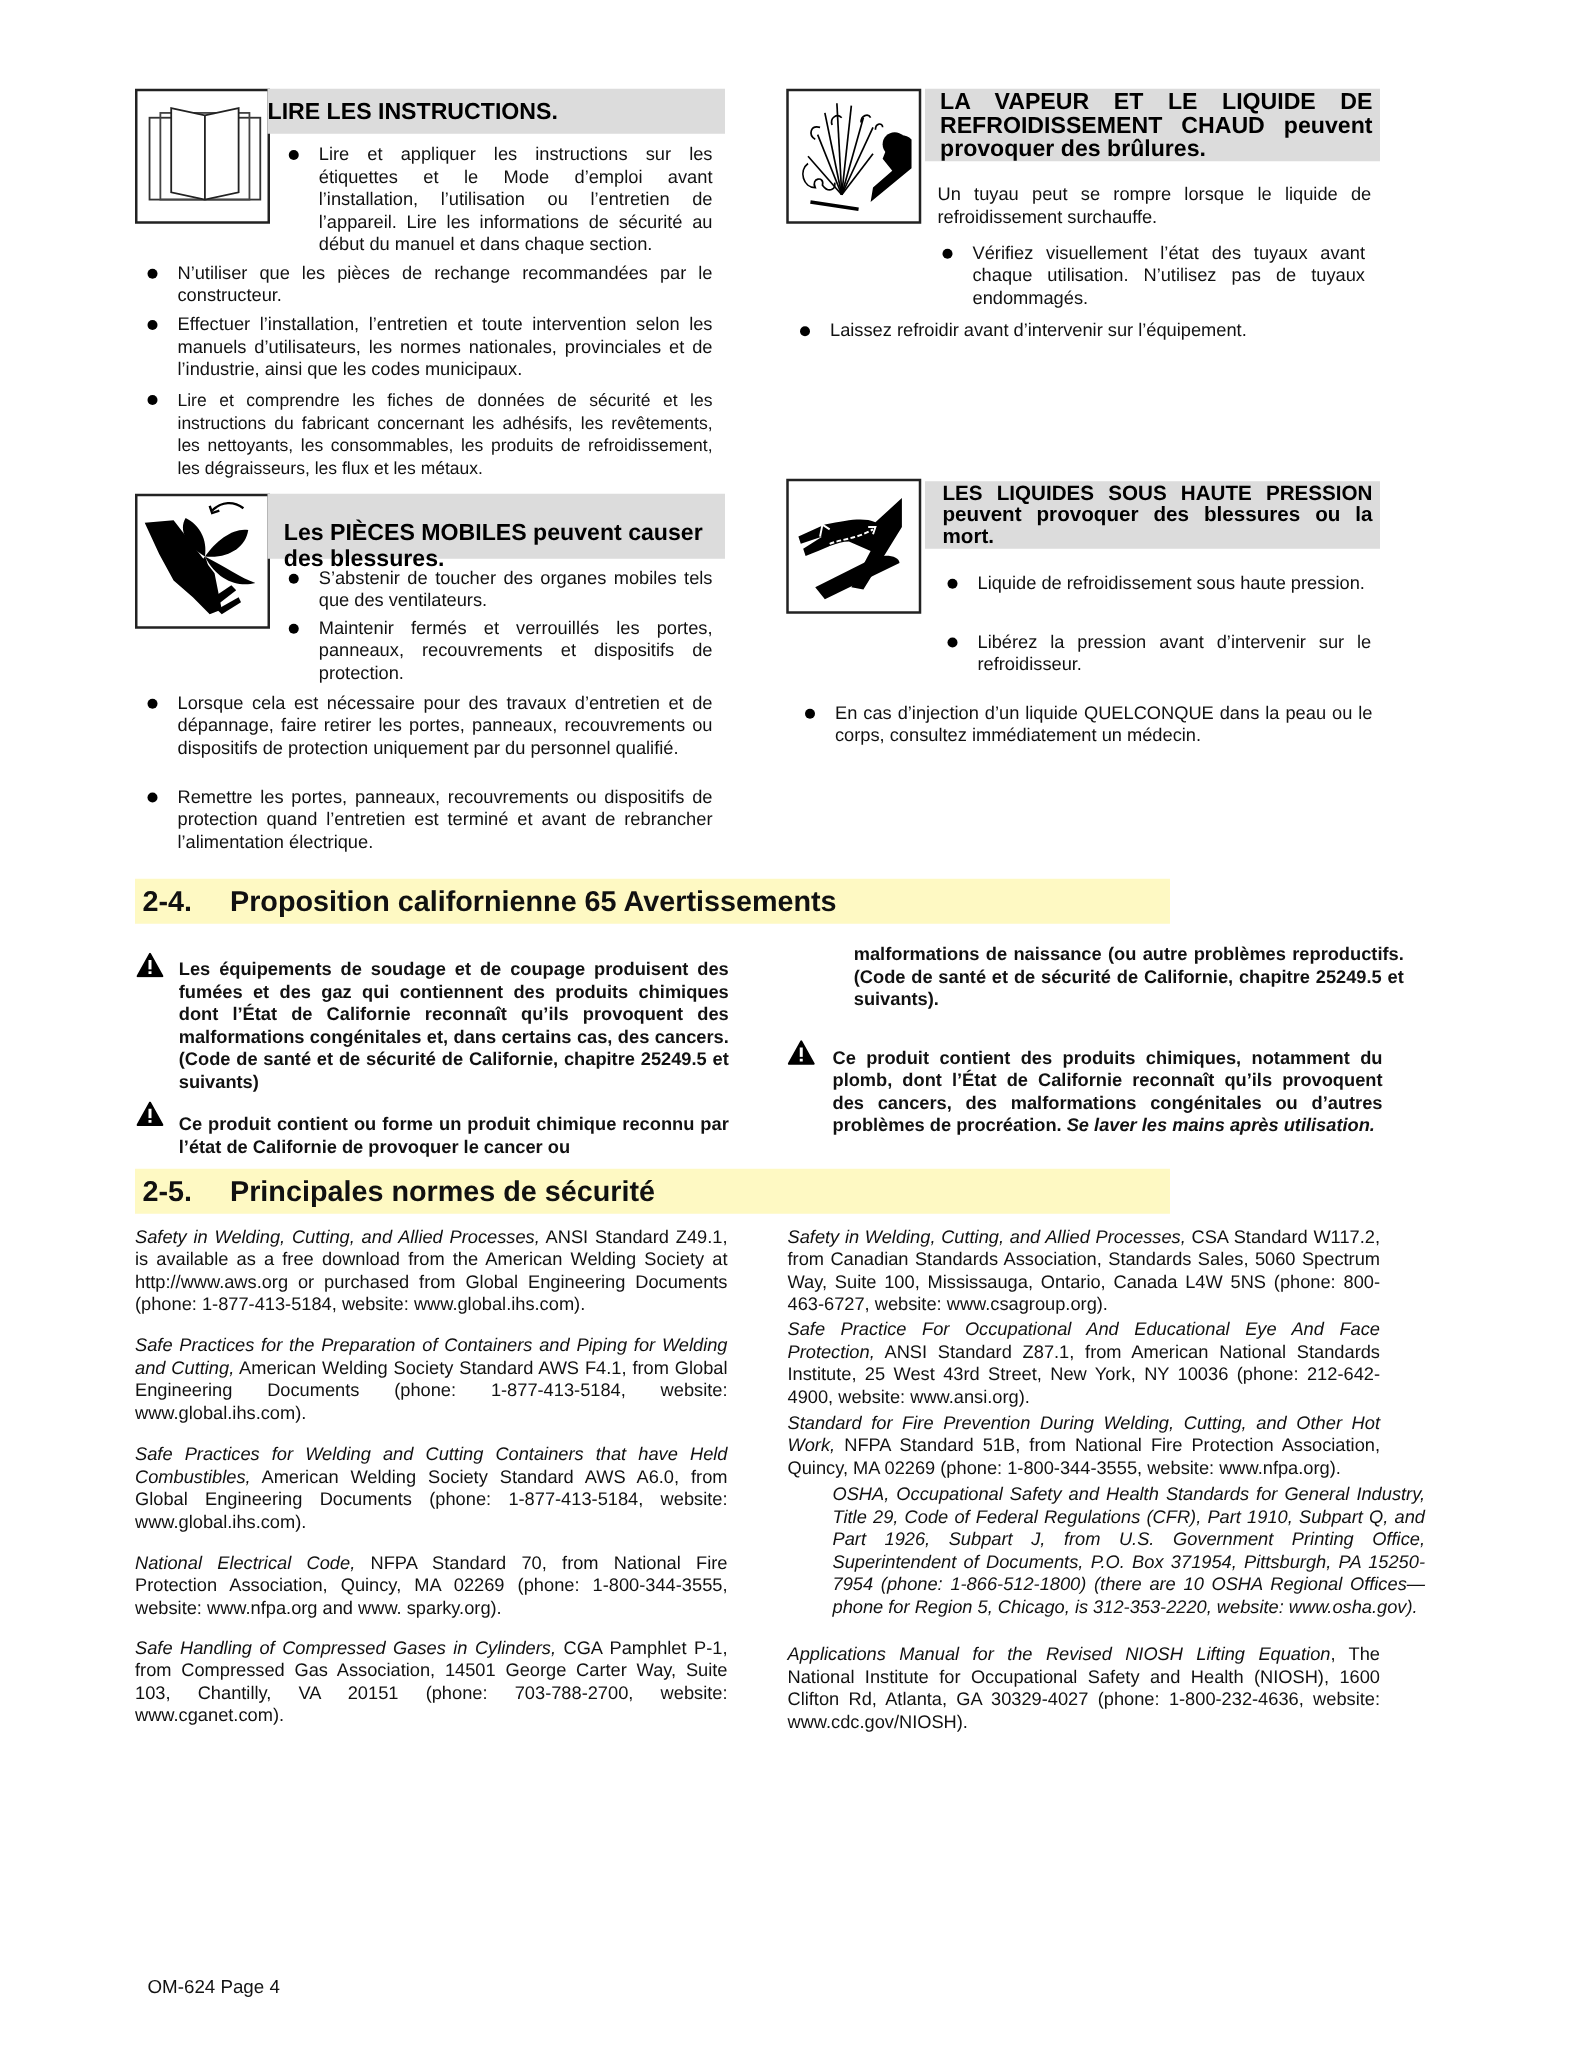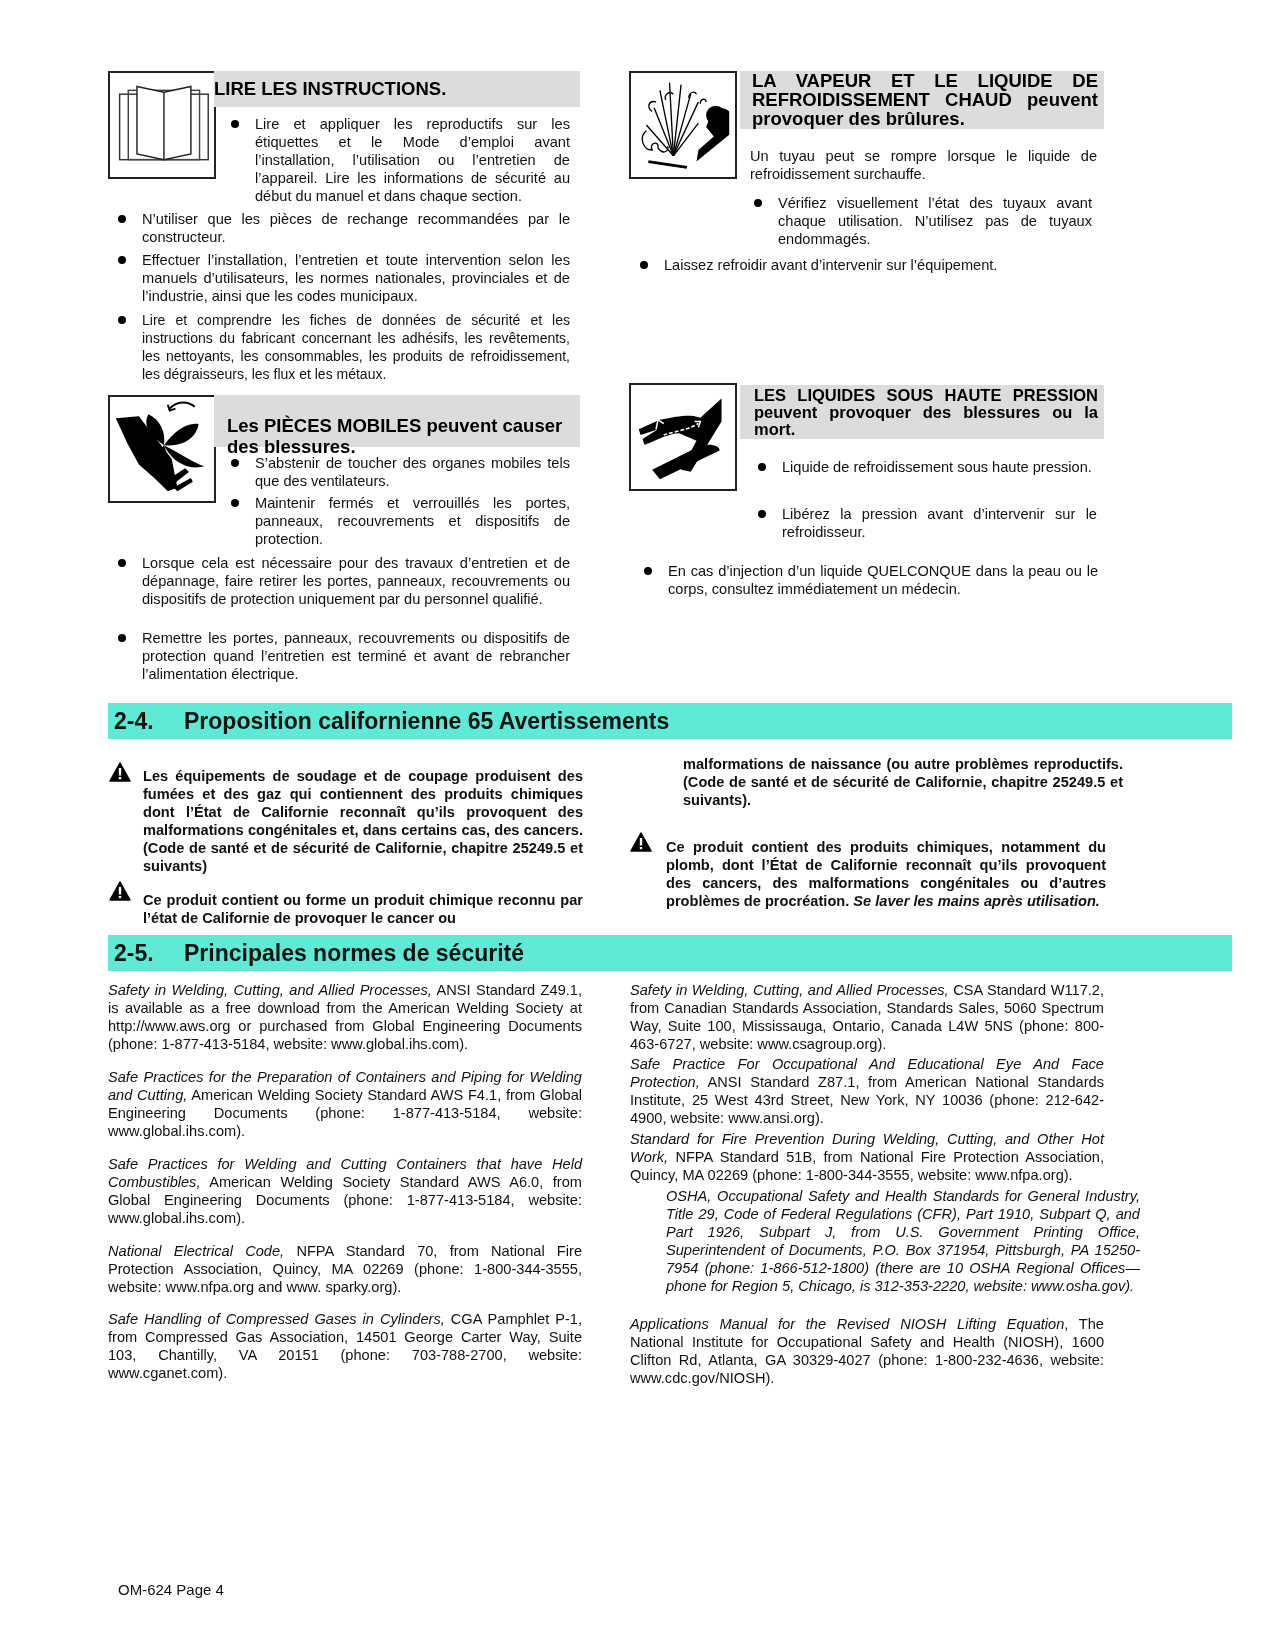--- a/index.html
+++ b/index.html
@@ -16,22 +16,22 @@
     position: absolute; background: #dcdcdc; font-weight: bold; color: #000;
     box-sizing: border-box;
   }
   .bul { position: absolute; font-size: 14.6px; line-height: 18px; text-align: justify; }
   .bul .dot {
     position: absolute; left: -24px; top: 5px; width: 8px; height: 8px;
     border-radius: 50%; background: #000;
   }
   .para { position: absolute; font-size: 14.6px; line-height: 18px; text-align: justify; }
   .sechead {
-    position: absolute; left: 108px; width: 1124px; height: 36px;
-    background: #5eead4; font-weight: bold; font-size: 23px; line-height: 36px;
+    position: absolute; left: 108px; width: 828px; height: 36px;
+    background: #fef9c3; font-weight: bold; font-size: 23px; line-height: 36px;
     box-sizing: border-box; padding-left: 6px;
   }
   .sechead .num { display: inline-block; width: 70px; }
   .warn { position: absolute; font-size: 14.6px; line-height: 18px; font-weight: bold; text-align: justify; }
   .warn-icon { position: absolute; width: 22px; height: 20px; }
   .ref { position: absolute; font-size: 14.6px; line-height: 18px; text-align: justify; }
   .ref i { font-style: italic; }
   .footer { position: absolute; left: 118px; top: 1581px; font-size: 15px; }
 </style>
 </head>
@@ -43,21 +43,21 @@
     <rect x="19" y="18" width="74" height="72" fill="none" stroke="#444" stroke-width="1.5"></rect>
     <path d="M28 14 L56 20 L84 14 L84 84 L56 90 L28 84 Z" fill="#fff" stroke="#222" stroke-width="1.5"></path>
     <line x1="56" y1="20" x2="56" y2="90" stroke="#222" stroke-width="1.5"></line>
   </svg>
 </div>
 <div class="hazhead" style="left:214px;top:71px;width:366px;height:36px;font-size:18.5px;line-height:36px;">
   <span>LIRE LES INSTRUCTIONS.</span>
 </div>
 <div class="bul" style="left:255px;top:115px;width:315px;">
   <span class="dot"></span>
-  <span>Lire et appliquer les reproductifs sur les étiquettes et le Mode d’emploi avant l’installation, l’utilisation ou l’entretien de l’appareil. Lire les informations de sécurité au début du manuel et dans chaque section.</span>
+  <span>Lire et appliquer les instructions sur les étiquettes et le Mode d’emploi avant l’installation, l’utilisation ou l’entretien de l’appareil. Lire les informations de sécurité au début du manuel et dans chaque section.</span>
 </div>
 <div class="bul" style="left:142px;top:210px;width:428px;">
   <span class="dot"></span>
   <span>N’utiliser que les pièces de rechange recommandées par le constructeur.</span>
 </div>
 <div class="bul" style="left:142px;top:251px;width:428px;">
   <span class="dot"></span>
   <span>Effectuer l’installation, l’entretien et toute intervention selon les manuels d’utilisateurs, les normes nationales, provinciales et de l’industrie, ainsi que les codes municipaux.</span>
 </div>
 <div class="bul" style="left:142px;top:311px;width:428px;font-size:14px;">

